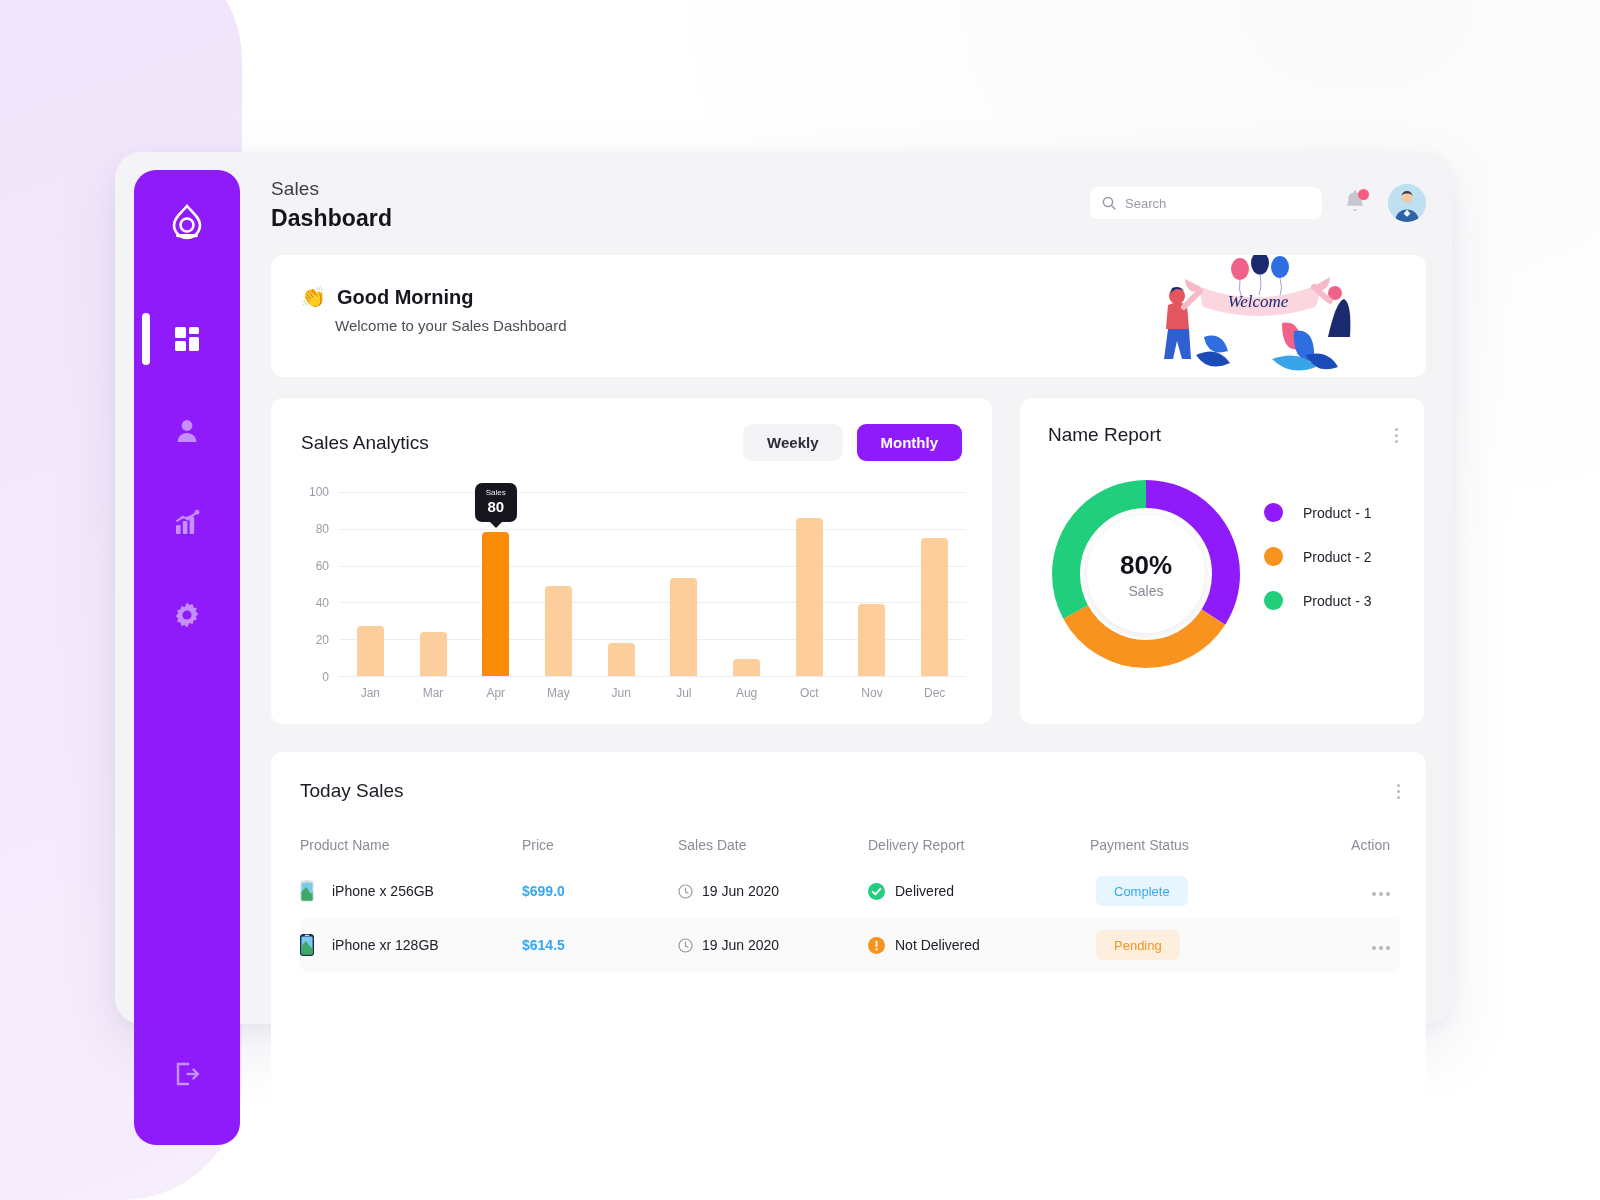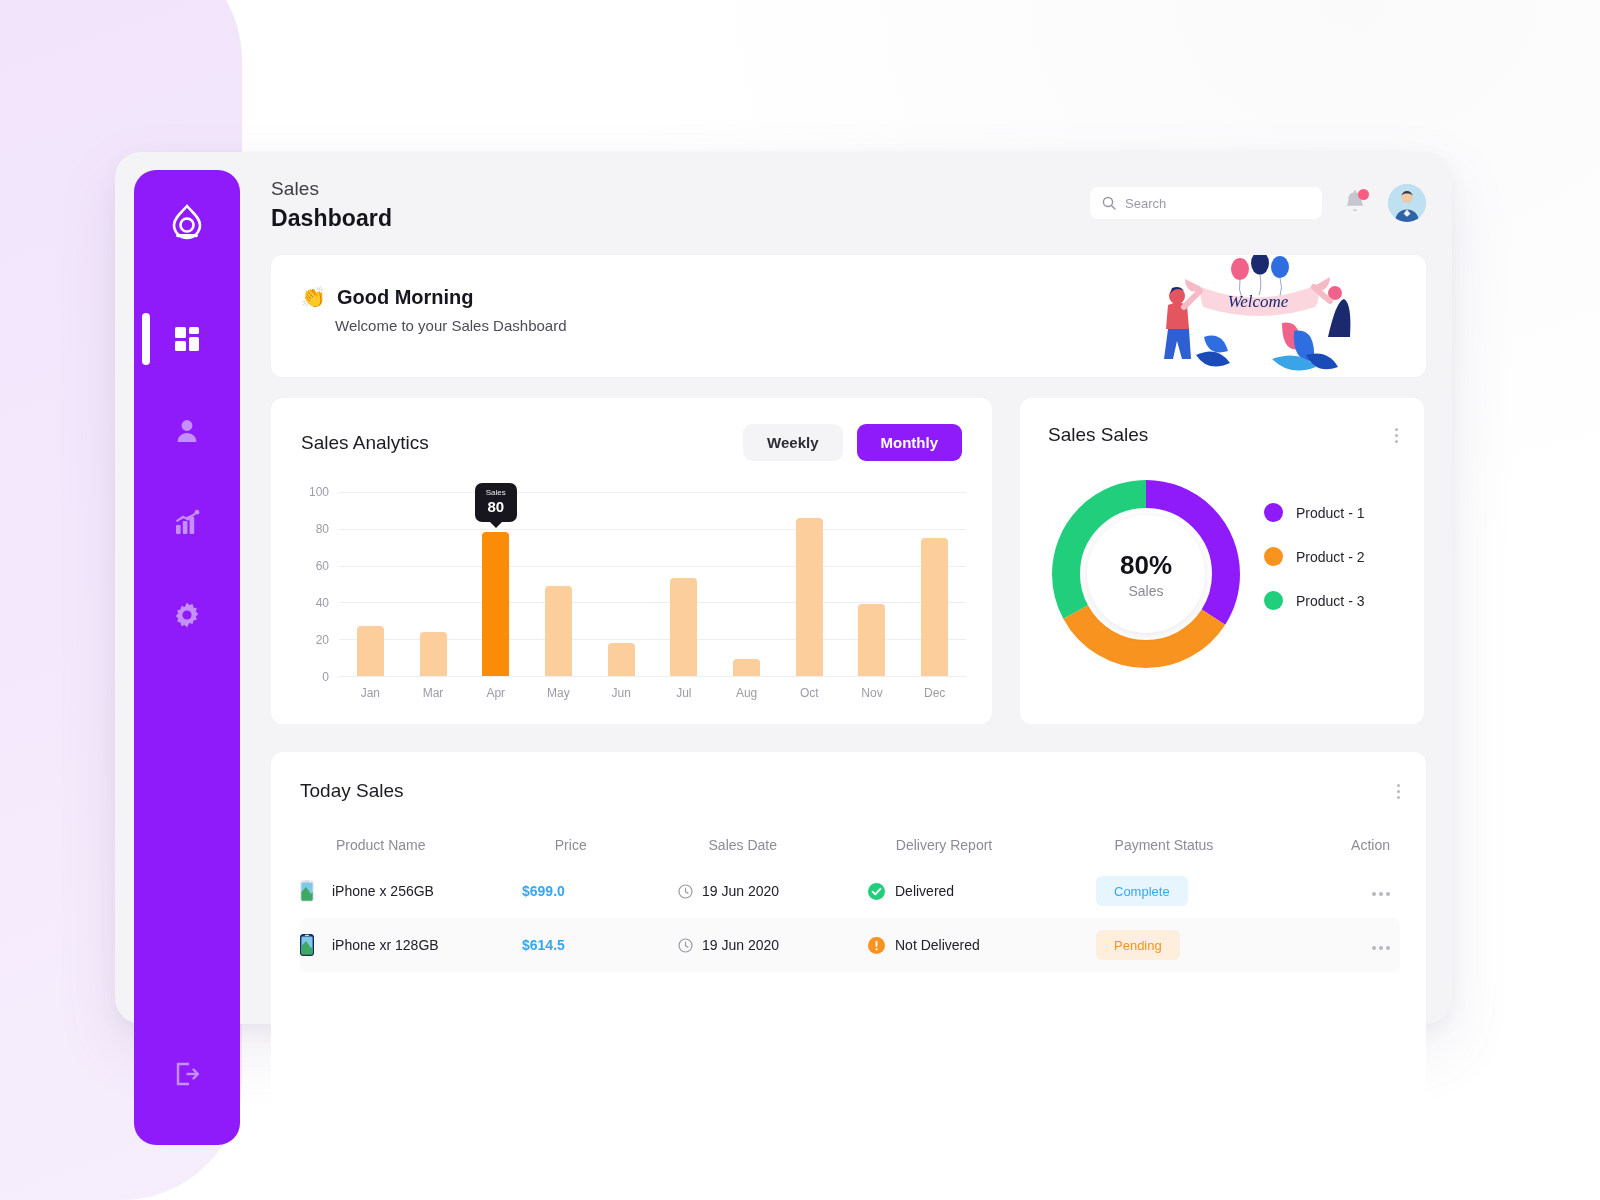--- a/index.html
+++ b/index.html
@@ -129,33 +129,33 @@
   .donut-wrap{ position:absolute; left:26px; top:76px; width:200px; height:200px; }
   .donut-center{
     position:absolute; left:50%; top:50%; transform:translate(-50%,-50%);
     width:118px; height:118px; border-radius:50%; background:#fff;
     box-shadow: 0 2px 10px rgba(30,20,60,.10);
     display:flex; flex-direction:column; align-items:center; justify-content:center;
   }
   .d-pct{ font-size:26px; font-weight:bold; color:#12121b; }
   .d-lbl{ font-size:14px; color:#8a8a96; margin-top:2px; }
   .legend{ position:absolute; left:244px; top:105px; display:flex; flex-direction:column; gap:25px; }
-  .lg{ display:flex; align-items:center; gap:13px; }
+  .lg{ display:flex; align-items:center; gap:20px; }
   .lg-dot{ width:19px; height:19px; border-radius:50%; }
   .lg-txt{ font-size:14px; color:#24242e; }
 
   
   .today{
     position:absolute; left:156px; top:600px; right:26px; height:370px;
     background:#fff; border-radius:12px;
   }
   .td-head{ position:absolute; left:29px; top:28px; right:22px; display:flex; align-items:flex-start; justify-content:space-between; }
   .tbl{ position:absolute; left:29px; right:26px; top:74px; }
   .row{ display:flex; align-items:center; height:54px; }
-  .row.hdr{ height:38px;margin-left:36px; }
+  .row.hdr{ height:38px; }
   .row.zebra{ background:#fafafb; border-radius:7px; }
   .c1{ width:222px; display:flex; align-items:center; gap:18px; }
   .c2{ width:156px; }
   .c3{ width:190px; display:flex; align-items:center; gap:9px; }
   .c4{ width:222px; display:flex; align-items:center; gap:10px; }
   .c5{ width:240px; }
   .c6{ flex:1; text-align:right; padding-right:10px; }
   .th{ font-size:14px; color:#8c8c98; }
   .cell{ font-size:14px; color:#20202a; }
   .price{ font-size:14px; color:#34a7f2; font-weight:bold; }
@@ -376,21 +376,21 @@
                 <div class="bar" style="height: 75%;"></div>
                 <div class="xlab">Dec</div>
               </div>
             </div>
         </div>
       </div>
     </section>
 
     <section class="report">
       <div class="rp-head">
-        <div class="card-title">Sales Sales</div>
+        <div class="card-title">Name Report</div>
         <div class="kebab">
             <i></i>
             <i></i>
             <i></i>
           </div>
       </div>
       <div class="donut-wrap">
         <svg id="donut-svg" width="200" height="200" viewBox="0 0 200 200">
             <circle cx="100" cy="100" r="80" fill="none" stroke="#8f1bfa" stroke-width="28" stroke-dasharray="170.90264035528475 331.75218421908215" stroke-dashoffset="0" transform="rotate(-90 100 100)"></circle>
             <circle cx="100" cy="100" r="80" fill="none" stroke="#f7931e" stroke-width="28" stroke-dasharray="165.87609210954108 336.7787324648258" stroke-dashoffset="-170.90264035528475" transform="rotate(-90 100 100)"></circle>

